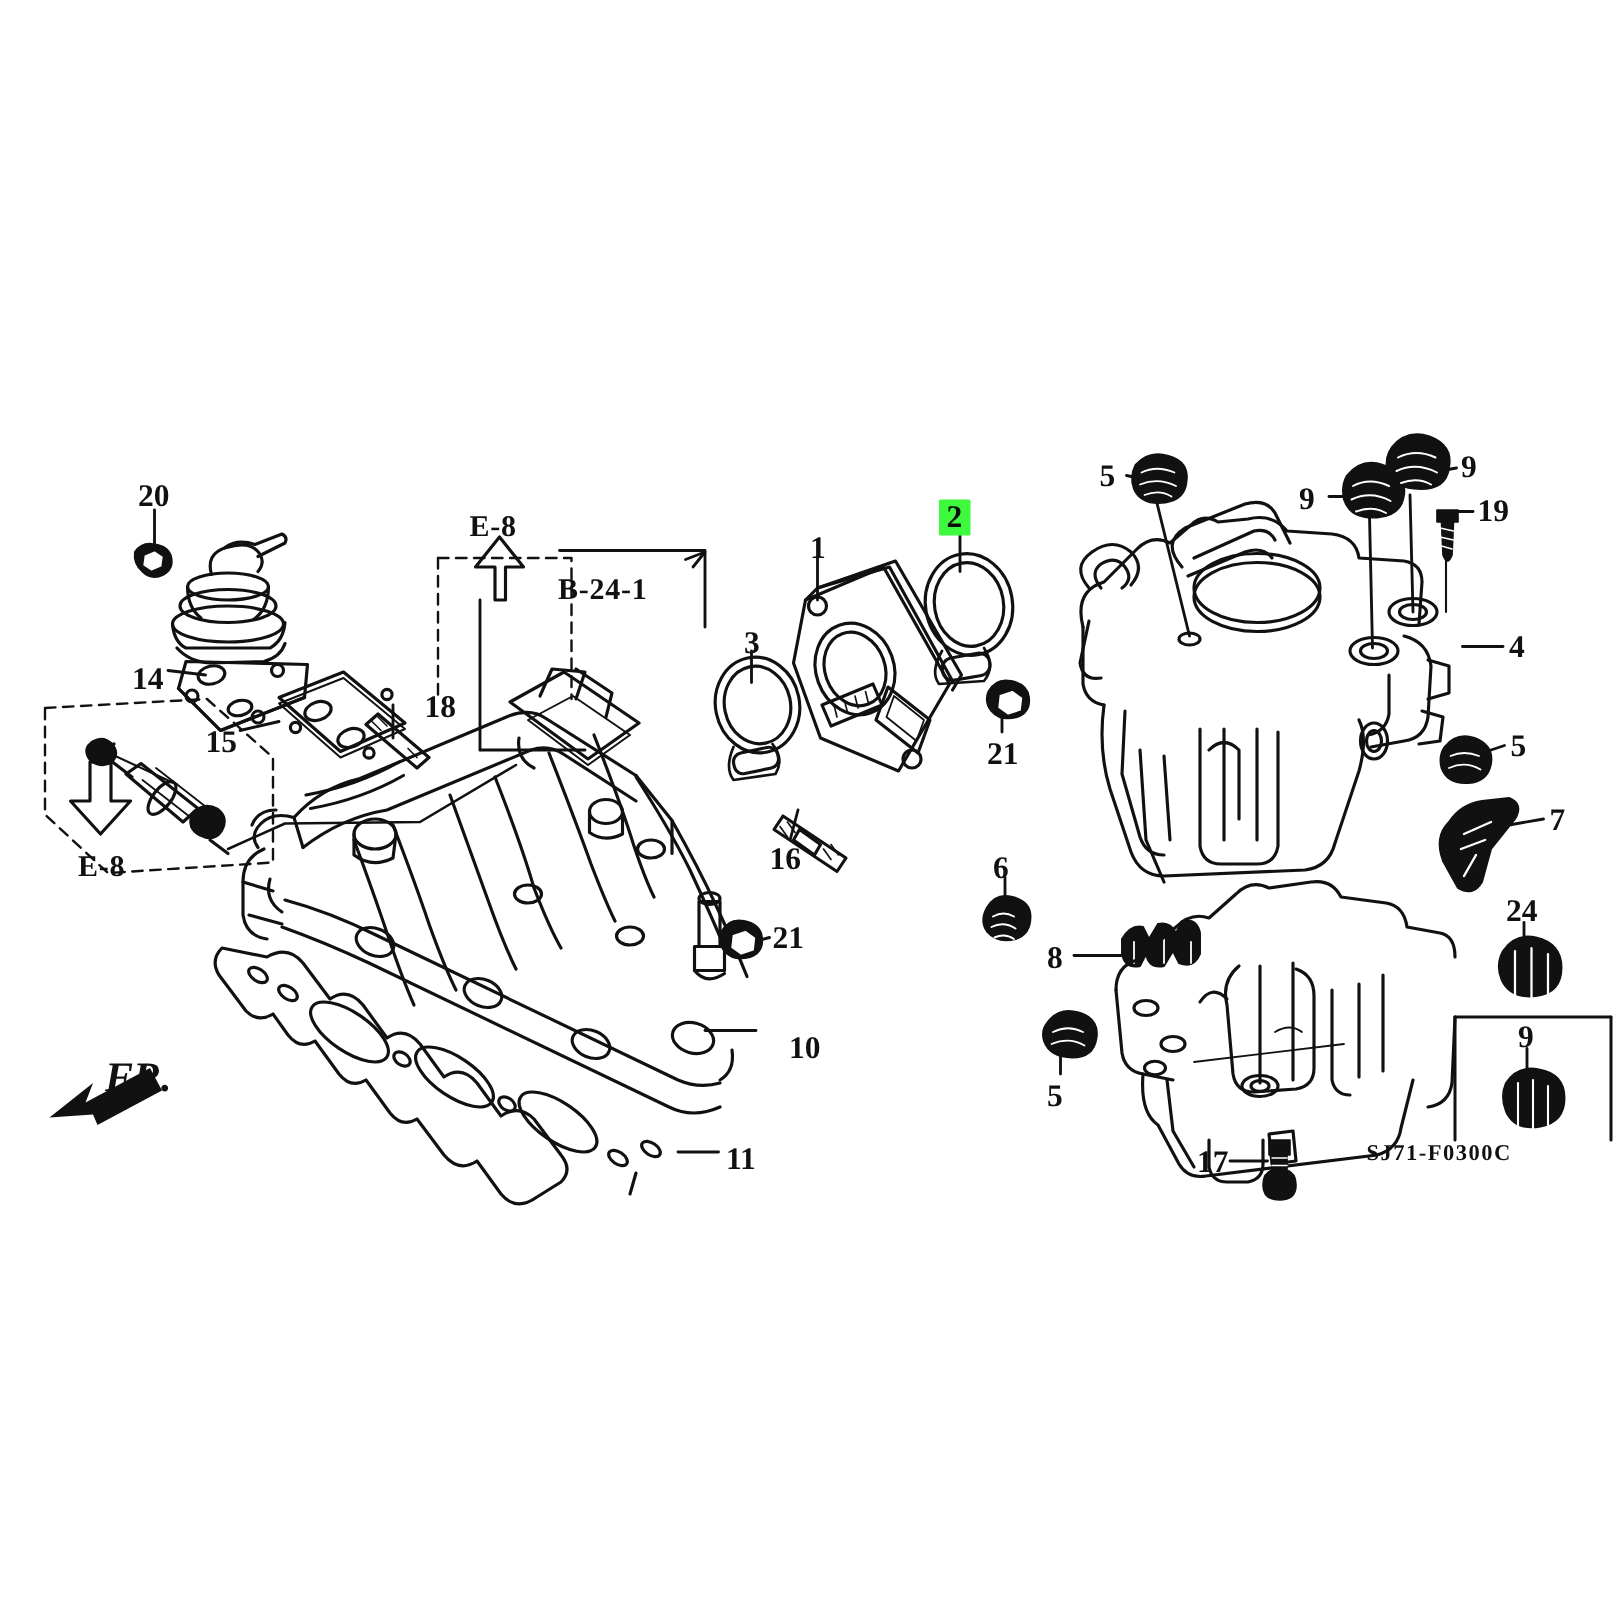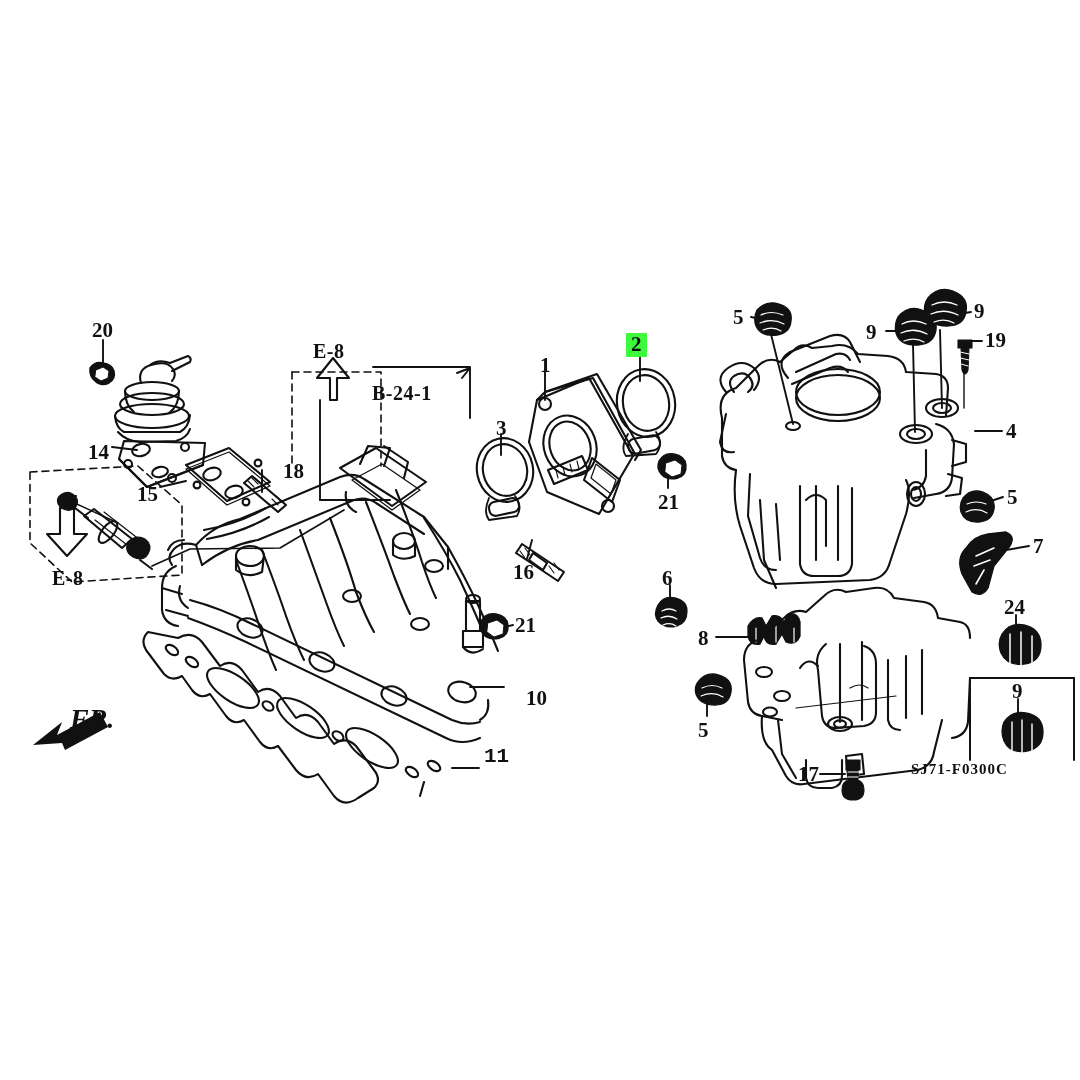--- a/index.html
+++ b/index.html
@@ -468,21 +468,21 @@
   <div class="lbl" style="left:88px;  top:442px;">14</div>
   <div class="lbl" style="left:137px; top:484px;font-family:Liberation Serif, serif;">15</div>
   <div class="lbl" style="left:251px; top:461px;margin-left:32px;">18</div>
   <div class="lbl" style="left:540px; top:355px;">1</div>
   <div class="lbl hl" style="left:626px; top:333px;">2</div>
   <div class="lbl" style="left:496px; top:418px;">3</div>
   <div class="lbl" style="left:513px; top:562px;">16</div>
   <div class="lbl" style="left:658px; top:492px;">21</div>
   <div class="lbl" style="left:515px; top:615px;">21</div>
   <div class="lbl" style="left:526px; top:676px;margin-top:12px;">10</div>
-  <div class="lbl" style="left:484px; top:746px;font-family:Liberation Mono, monospace;">11</div>
+  <div class="lbl" style="left:484px; top:762px;">11</div>
   <div class="lbl" style="left:733px; top:307px;">5</div>
   <div class="lbl" style="left:866px; top:322px;">9</div>
   <div class="lbl" style="left:974px; top:301px;">9</div>
   <div class="lbl" style="left:985px; top:330px;">19</div>
   <div class="lbl" style="left:1006px;top:421px;">4</div>
   <div class="lbl" style="left:1007px;top:487px;">5</div>
   <div class="lbl" style="left:1033px;top:536px;">7</div>
   <div class="lbl" style="left:662px; top:568px;">6</div>
   <div class="lbl" style="left:698px; top:628px;">8</div>
   <div class="lbl" style="left:698px; top:720px;">5</div>

